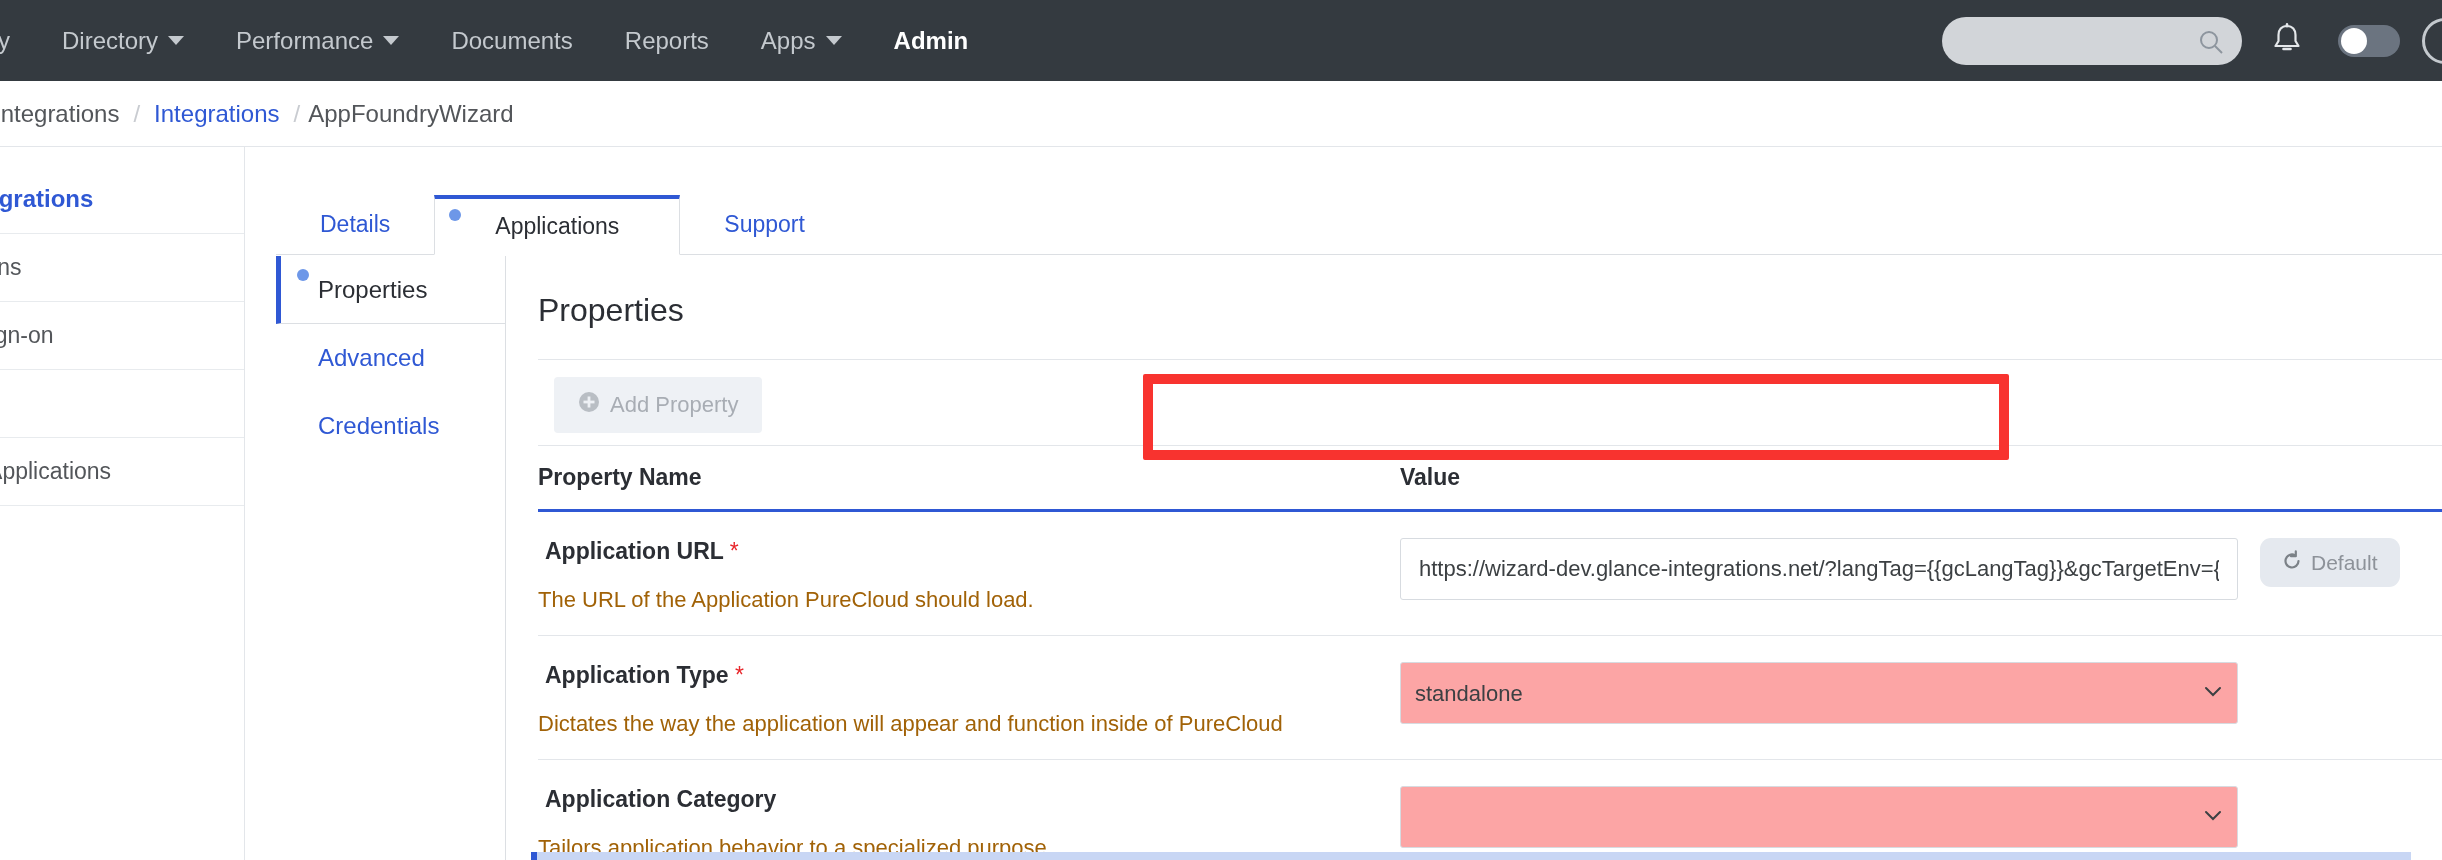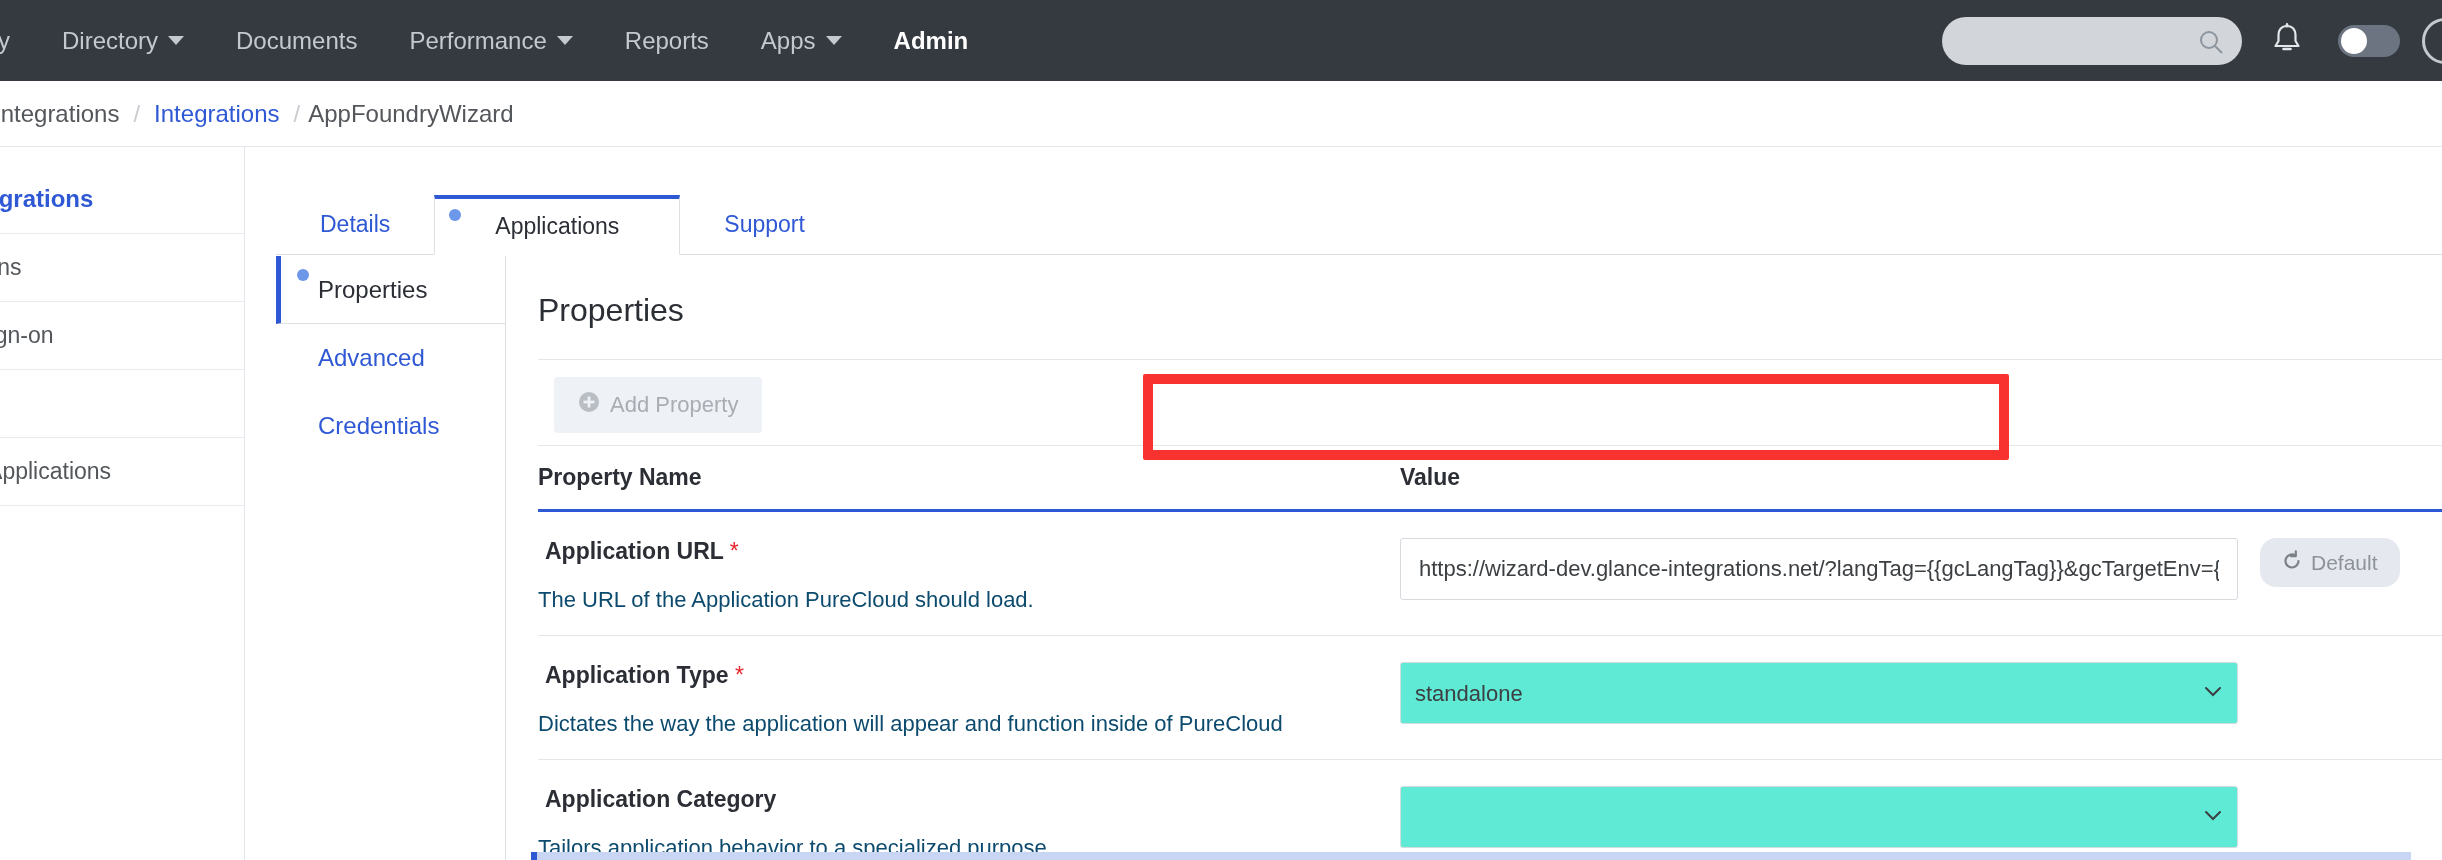--- a/index.html
+++ b/index.html
@@ -209,51 +209,51 @@
   .col-value { flex: 1; font-size: 23px; font-weight: bold; color: #2b2e34; padding-left: 22px; }
   .prow {
     display: flex; align-items: flex-start;
     border-bottom: 1px solid #e3e6ea;
     padding: 26px 0 22px 0;
     min-height: 104px;
   }
   .pname { width: 840px; }
   .pname .nm { font-size: 23px; font-weight: bold; color: #2b2e34; margin-left: 7px; }
   .pname .nm .req { color: #e8272c; font-weight: normal; }
-  .pname .desc { font-size: 22px; color: #0c4a6e; margin-top: 22px; }
+  .pname .desc { font-size: 22px; color: #a16207; margin-top: 22px; }
   .pval { flex: 1; display: flex; align-items: flex-start; gap: 22px; padding-left: 22px; }
 
   .txtinput {
     width: 838px; height: 62px;
     border: 1px solid #d7dbe0; border-radius: 3px;
     background: #ffffff;
     font-size: 22px; color: #3c4043;
     padding: 0 18px;
     font-family: "Liberation Sans", sans-serif;
     outline: none;
   }
   .selinput {
     width: 838px; height: 62px;
     border: 1px solid #d7dbe0; border-radius: 3px;
-    background: #5eead4;
+    background: #fca5a5;
     font-size: 22px; color: #3c4043;
     padding: 12px 14px;
     font-family: "Liberation Sans", sans-serif;
     appearance: none; -webkit-appearance: none;
     outline: none;
   }
   .sel-wrap { position: relative; width: 838px; }
   .sel-chev {
     position: absolute; right: 16px; top: 23px;
     pointer-events: none;
   }
   .btn-default {
     display: inline-flex; align-items: center; gap: 9px;
     background: #e5e9ef; color: #8d9299;
-    border: none; border-radius: 16px;
+    border: none; border-radius: 11px;
     font-size: 21px; padding: 12px 22px;
     font-family: "Liberation Sans", sans-serif;
     cursor: pointer;
   }
 
   
   .redbox {
     position: absolute;
     left: 1143px; top: 374px;
     width: 866px; height: 86px;
@@ -274,25 +274,25 @@
 <div class="topnav">
   <div class="topnav-left">
     <div class="nav-item">
       <span>y</span>
     </div>
     <div class="nav-item">
       <span>Directory</span>
       <span class="caret-down"></span>
     </div>
     <div class="nav-item">
-      <span>Documents</span>
-    </div>
-    <div class="nav-item">
       <span>Performance</span>
       <span class="caret-down"></span>
+    </div>
+    <div class="nav-item">
+      <span>Documents</span>
     </div>
     <div class="nav-item">
       <span>Reports</span>
     </div>
     <div class="nav-item">
       <span>Apps</span>
       <span class="caret-down"></span>
     </div>
     <div class="nav-item active">
       <span>Admin</span>

